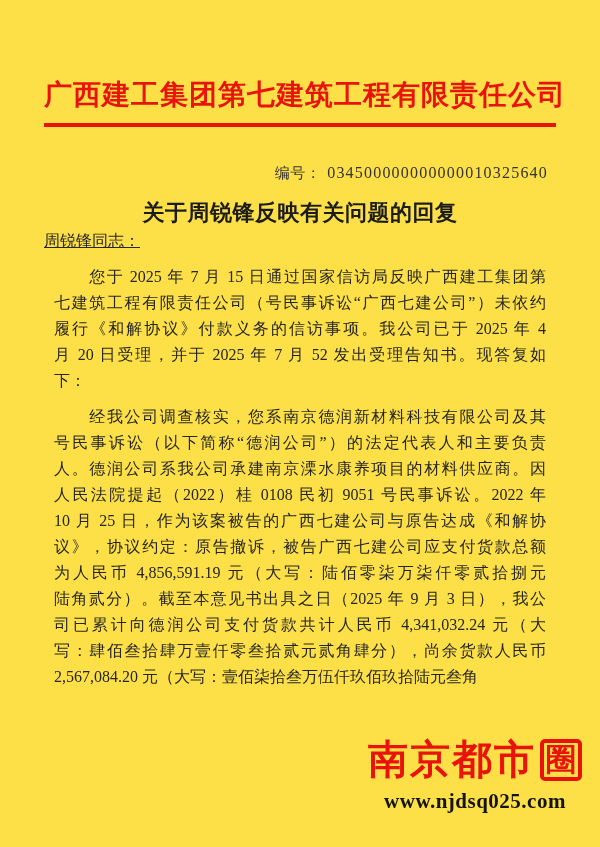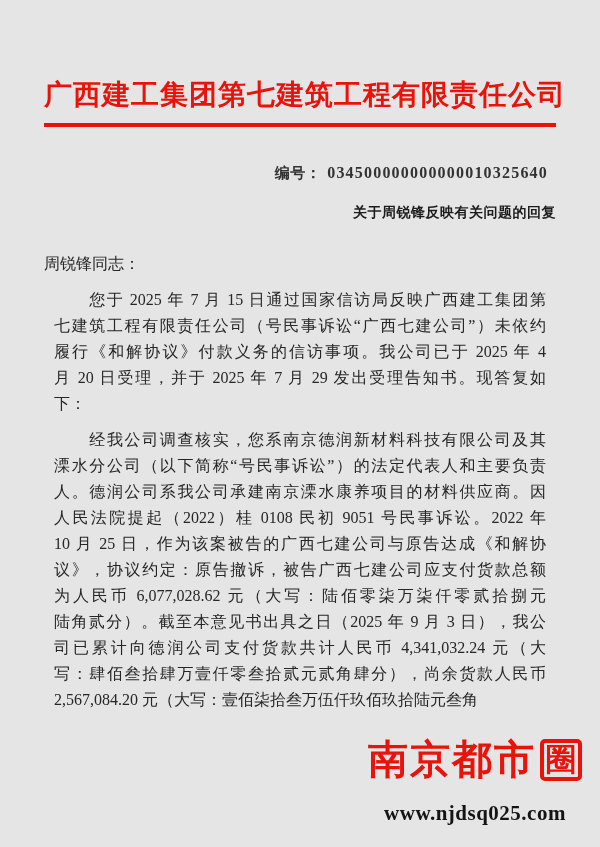--- a/index.html
+++ b/index.html
@@ -1,21 +1,21 @@
 <!DOCTYPE html>
 <html style="--accent: #e8130b; --ink: #262626;"><head>
 <meta charset="utf-8">
 <style>
   :root { --accent: #e8130b; --ink: #262626; }
   html, body { margin: 0; padding: 0; background: #ffffff; }
   .page {
     position: relative;
     width: 600px; height: 847px;
     margin: 0 auto;
-    background: #e5e5e5;
+    background: #fde047;
     box-sizing: border-box;
     padding: 78px 44px 0 44px;
     overflow: hidden;
     font-family: "Liberation Serif", "DejaVu Serif", serif;
     color: var(--ink);
   }
   .letterhead {
     color: var(--accent);
     font-size: 28px;
     font-weight: bold;
@@ -29,41 +29,40 @@
     background: var(--accent);
     margin-top: 11px;
   }
   .doc-number {
     margin-top: 37px;
     text-align: right;
     padding-right: 8px;
     font-size: 15px;
     color: #333333;
     letter-spacing: 0.5px;
-    font-weight: bold;
   }
   .doc-number .num {
     font-size: 16px;
     letter-spacing: 1.2px;
     margin-left: 6px;
     color: #333333;
   }
   .doc-title {
     margin: 15px 0 0 0;
-    font-size: 14px;
+    font-size: 22px;
     line-height: 30px;
     font-weight: bold;
-    text-align: right;
+    text-align: center;
     color: #1c1c1c;
     letter-spacing: 0.5px;
   }
   .salutation {
-    margin-top: 23px;
     font-size: 16px;
     line-height: 26px;
+    text-decoration: underline;
   }
   .para { margin: 10px; }
   .line {
     font-size: 16px;
     line-height: 26px;
     text-align: justify;
     text-align-last: justify;
     white-space: nowrap;
   }
   .para .line:last-child { text-align-last: auto; }
@@ -90,21 +89,21 @@
     justify-content: center;
     width: 42px; height: 42px;
     border: 4px solid var(--accent);
     border-radius: 5px;
     font-size: 31px;
     letter-spacing: 0;
     margin-left: 4px;
     box-sizing: border-box;
   }
   .url {
-    margin-top: 17px;
+    margin-top: 5px;
     font-size: 21px;
     font-weight: bold;
     color: #141414;
     letter-spacing: 0.5px;
     white-space: nowrap;
   }
 </style>
 </head>
 <body>
 
@@ -120,31 +119,31 @@
 
   <h1 class="doc-title">关于周锐锋反映有关问题的回复</h1>
 
   <div class="salutation">周锐锋同志：</div>
 
   <div>
     <div class="para">
         <div class="line">　　您于 2025 年 7 月 15 日通过国家信访局反映广西建工集团第</div>
         <div class="line">七建筑工程有限责任公司（号民事诉讼“广西七建公司”）未依约</div>
         <div class="line">履行《和解协议》付款义务的信访事项。我公司已于 2025 年 4</div>
-        <div class="line">月 20 日受理，并于 2025 年 7 月 29 发出受理告知书。现答复如</div>
+        <div class="line">月 20 日受理，并于 2025 年 7 月 52 发出受理告知书。现答复如</div>
         <div class="line">下：</div>
       </div>
     <div class="para">
         <div class="line">　　经我公司调查核实，您系南京德润新材料科技有限公司及其</div>
-        <div class="line">溧水分公司（以下简称“号民事诉讼”）的法定代表人和主要负责</div>
+        <div class="line">号民事诉讼（以下简称“德润公司”）的法定代表人和主要负责</div>
         <div class="line">人。德润公司系我公司承建南京溧水康养项目的材料供应商。因</div>
         <div class="line">人民法院提起（2022）桂 0108 民初 9051 号民事诉讼。2022 年</div>
         <div class="line">10 月 25 日，作为该案被告的广西七建公司与原告达成《和解协</div>
         <div class="line">议》，协议约定：原告撤诉，被告广西七建公司应支付货款总额</div>
-        <div class="line">为人民币 6,077,028.62 元（大写：陆佰零柒万柒仟零贰拾捌元</div>
+        <div class="line">为人民币 4,856,591.19 元（大写：陆佰零柒万柒仟零贰拾捌元</div>
         <div class="line">陆角贰分）。截至本意见书出具之日（2025 年 9 月 3 日），我公</div>
         <div class="line">司已累计向德润公司支付货款共计人民币 4,341,032.24 元（大</div>
         <div class="line">写：肆佰叁拾肆万壹仟零叁拾贰元贰角肆分），尚余货款人民币</div>
         <div class="line">2,567,084.20 元（大写：壹佰柒拾叁万伍仟玖佰玖拾陆元叁角</div>
       </div>
   </div>
 
   <div class="watermark">
     <div class="brand">
       <span>南京都市</span>

